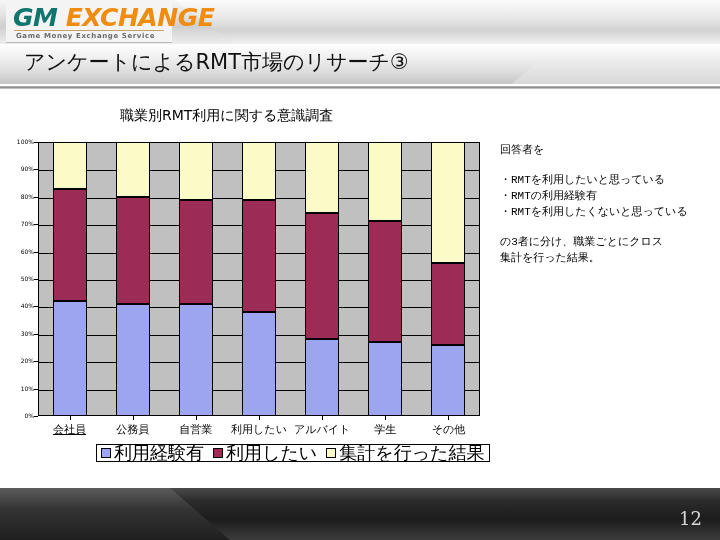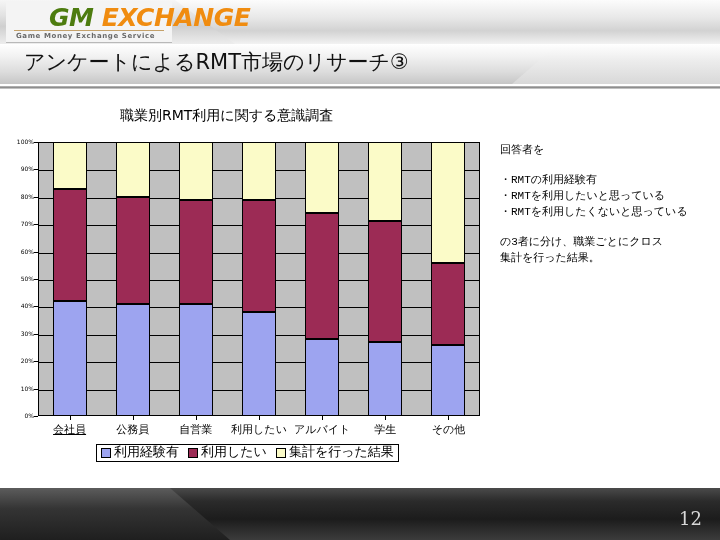--- a/index.html
+++ b/index.html
@@ -42,21 +42,21 @@
   .logo-main {
     position: absolute;
     left: 7px; top: 1px;
     font-size: 25px;
     font-weight: bold;
     font-style: italic;
     letter-spacing: -0.5px;
     font-family: "DejaVu Sans", sans-serif;
     white-space: nowrap;
   }
-  .logo-gm { color: #4d7c0f; margin-left: 36px; }
+  .logo-gm { color: #0f766e; }
   .logo-ex { color: #f08c10; }
   .logo-rule {
     position: absolute;
     left: 8px; top: 28px;
     width: 150px; height: 1px;
     background: #c4a16a;
   }
   .logo-tag {
     position: absolute;
     left: 10px; top: 30px;
@@ -193,23 +193,23 @@
     align-items: center;
     gap: 3px;
   }
   .legend-swatch {
     width: 10px; height: 10px;
     border: 1px solid #000000;
     box-sizing: border-box;
     display: inline-block;
   }
   .legend-label {
-    font-size: 13px;
-    color: #000000;
-    font-family: Liberation Mono, monospace;
+    font-size: 18px;
+    color: #000000;
+    font-family: Liberation Serif, serif;
     white-space: nowrap;
     line-height: 14px;
   }
 
   
   .side-note {
     position: absolute;
     left: 500px; top: 142px;
     width: 218px;
     font-size: 11px;
@@ -370,22 +370,22 @@
         <span class="legend-swatch" style="background: rgb(251, 251, 200);"></span>
         <span class="legend-label">集計を行った結果</span>
       </div>
     </div>
 
   <div class="side-note">
     <div class="para">
       <div class="line">回答者を</div>
     </div>
     <div class="para" id="note-bullets">
+        <div class="line">・RMTを利用したいと思っている</div>
         <div class="line">・RMTの利用経験有</div>
-        <div class="line">・RMTを利用したいと思っている</div>
         <div class="line">・RMTを利用したくないと思っている</div>
       </div>
     <div class="para" id="note-closing">
         <div class="line">の3者に分け、職業ごとにクロス</div>
         <div class="line">集計を行った結果。</div>
       </div>
   </div>
 
   <div class="footer"></div>
   <div class="footer-left-shape"></div>

